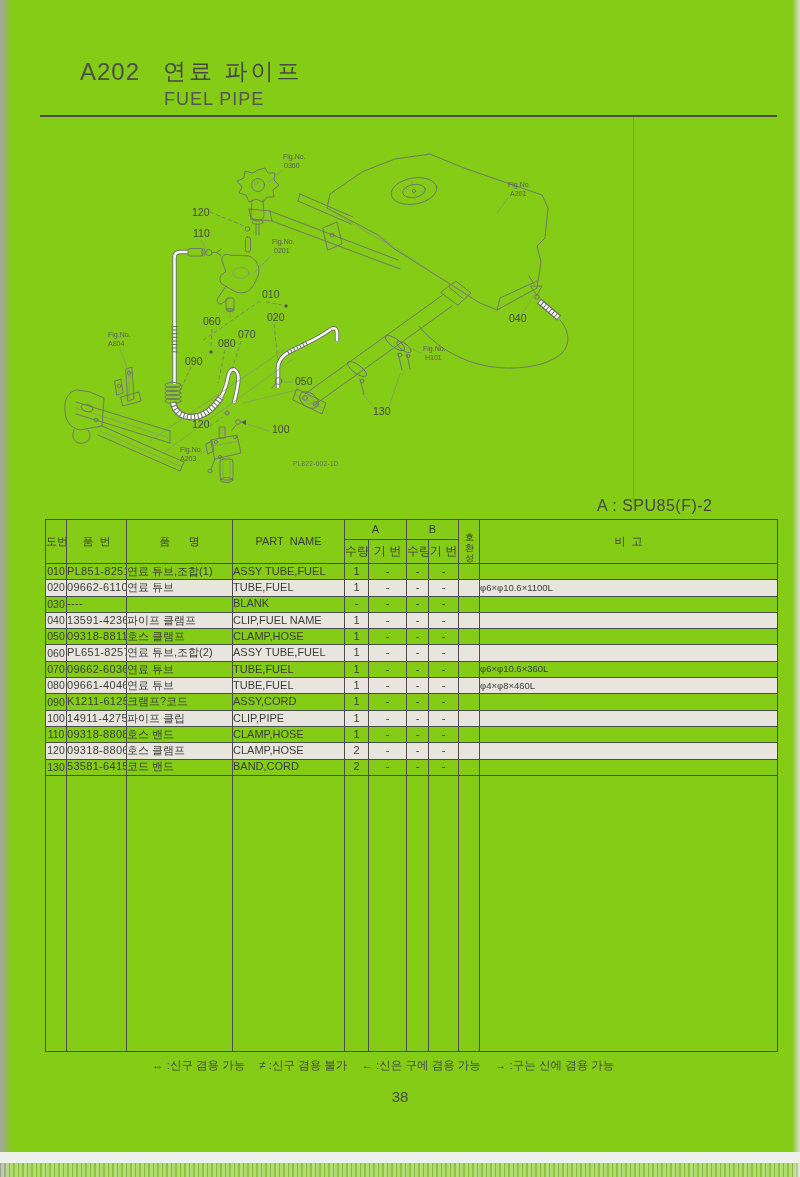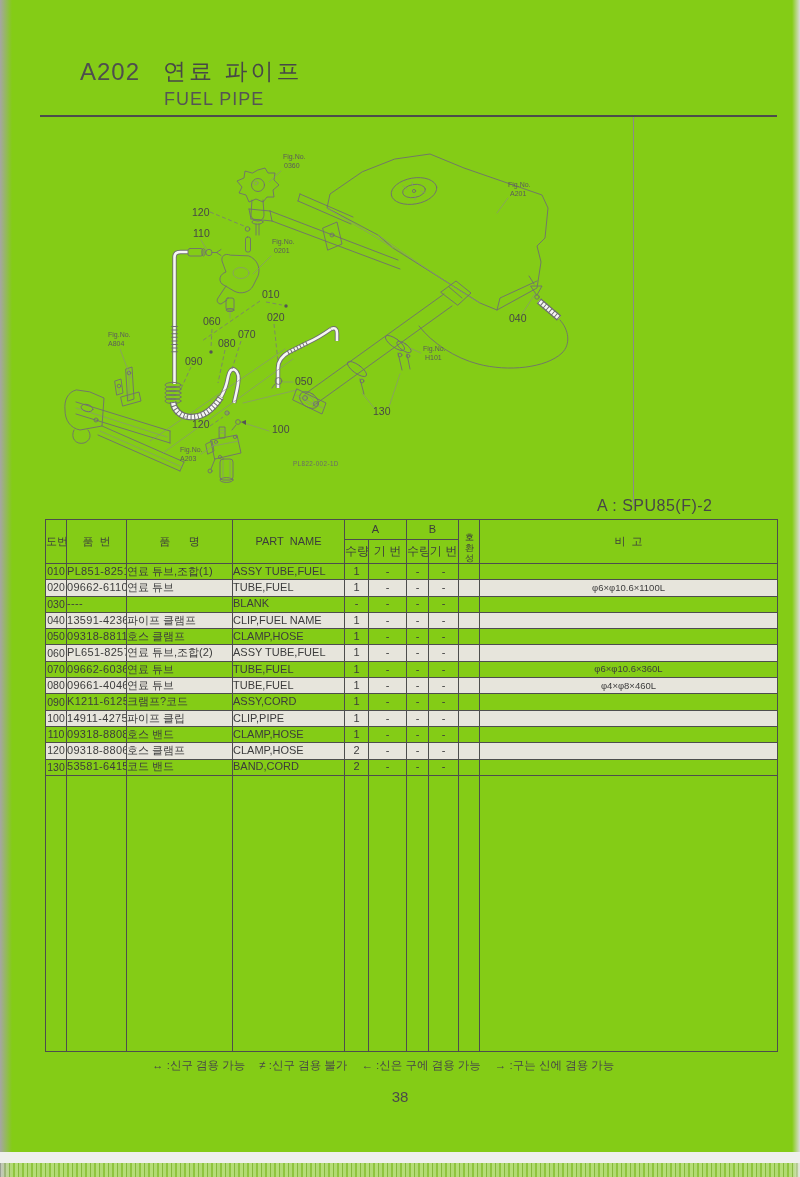--- a/index.html
+++ b/index.html
@@ -37,21 +37,21 @@
   .parts-table thead tr.r1 th{height:19px;}
   .parts-table thead tr.r2 th{height:23px;font-size:12px;}
   .parts-table tbody td{height:15.3px;}
   .vert{writing-mode:vertical-rl;text-orientation:upright;font-size:9px;line-height:1;
         letter-spacing:1px;margin:0 auto;}
   .c-no{text-align:center;font-size:10.5px;}
   .c-part_no{text-align:left;padding-left:3px;letter-spacing:.3px;}
   .c-name_ko{text-align:left;padding-left:4px;margin-top:20px;}
   .c-part_name{text-align:left;padding-left:4px;}
   .c-a_qty,.c-a_ref,.c-b_qty,.c-b_ref{text-align:center;}
-  .c-remark{text-align:center;padding-left:4px;font-size:9.5px;}
+  .c-remark{text-align:left;padding-left:4px;font-size:9.5px;}
   tr.shaded td{background:#e7e5dc;}
   tr.filler td{height:275px;background:transparent;}
 
   
   .legend{left:152px;top:1058px;display:flex;gap:14px;font-size:11.5px;color:#474747;}
   .pageno{left:0;top:1088px;width:800px;text-align:center;font-size:15px;color:#4a4a4a;}
 
   
   .diagram{position:absolute;left:60px;top:140px;width:580px;height:360px;}
   .ln{fill:none;stroke:#6f6f6f;stroke-width:.9;stroke-linecap:round;stroke-linejoin:round;}

